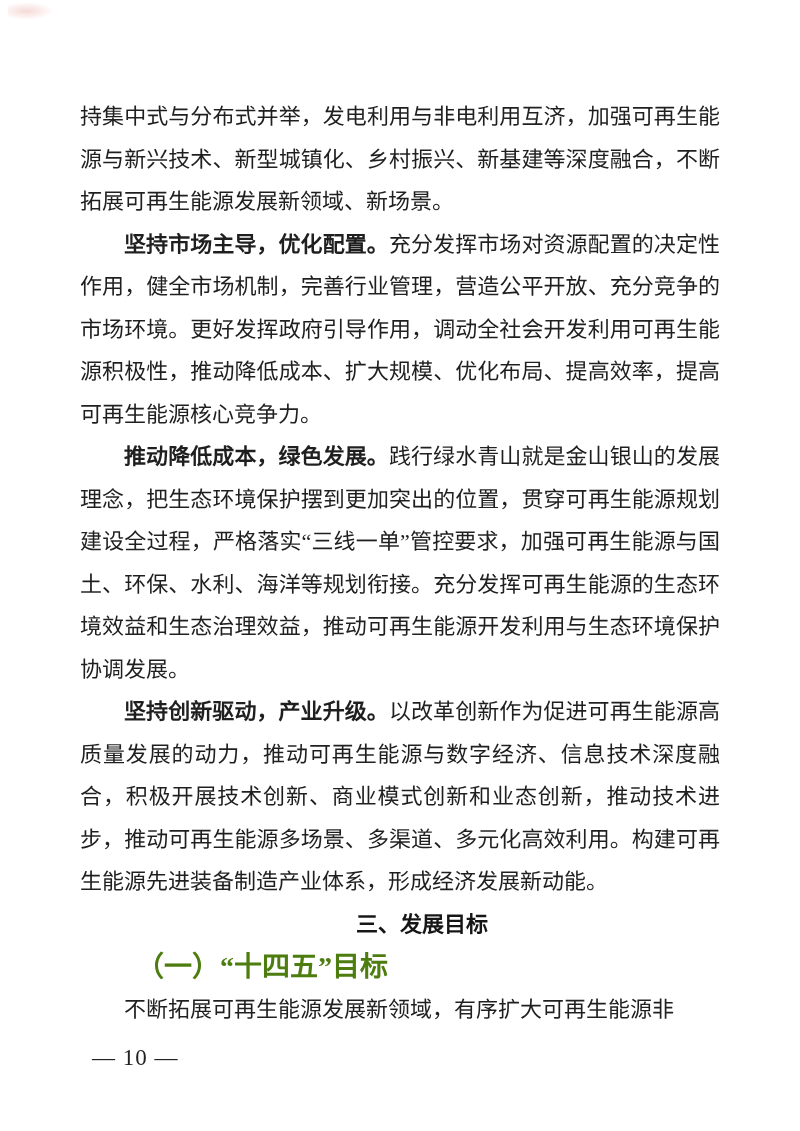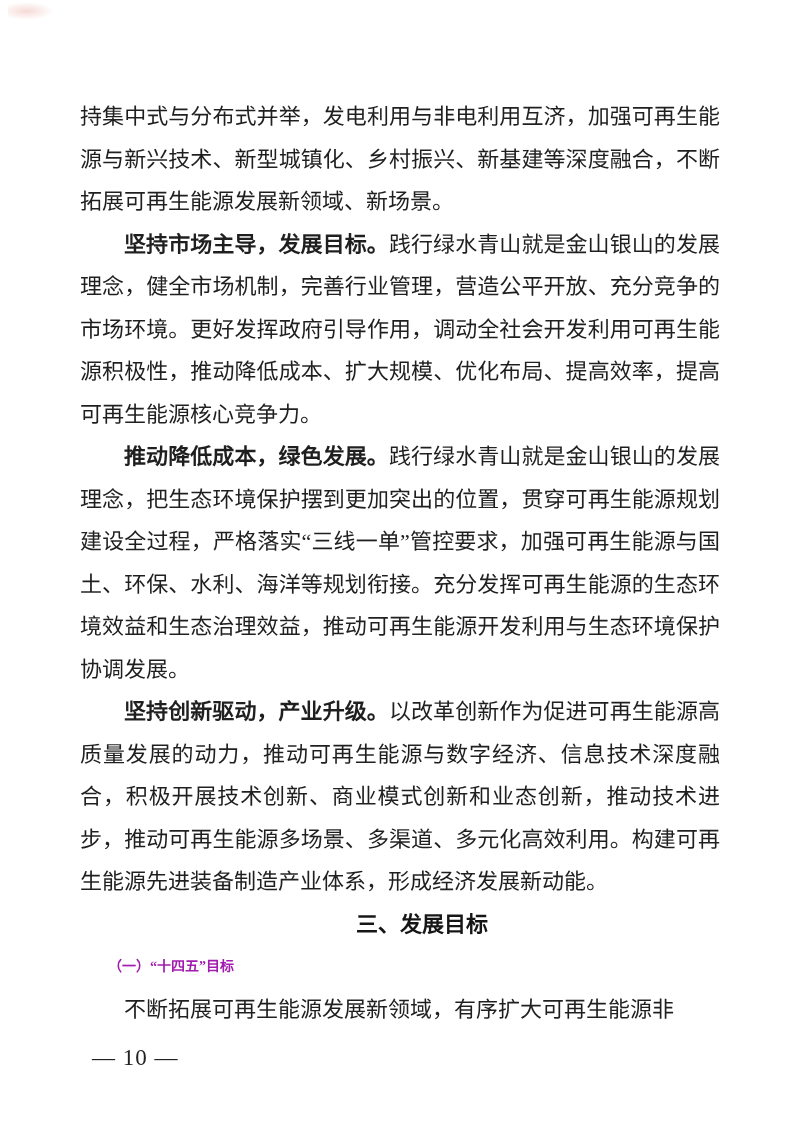--- a/index.html
+++ b/index.html
@@ -51,26 +51,26 @@
     font-size: 22px;
     line-height: 42.5px;
     font-weight: 700;
     text-indent: 2em;
     text-align: center;
     color: #161616;
     font-family: "Liberation Sans", "DejaVu Sans", sans-serif;
   }
   .h-level2 {
     margin: 0;
-    font-size: 14px;
+    font-size: 28px;
     line-height: 42.5px;
     font-weight: 700;
     text-indent: 2em;
     text-align: left;
-    color: #a21caf;
+    color: #4d7c0f;
   }
   .page-footer {
     position: absolute;
     left: 92px;
     top: 1044px;
     font-size: 23px;
     line-height: 28px;
     color: #222222;
     letter-spacing: 1px;
   }
@@ -79,21 +79,21 @@
 <body>
 
 <div class="page">
 
   <div class="corner-smudge"></div>
 
   <main class="content">
 
     <p class="para no-indent"><span>持集中式与分布式并举，发电利用与非电利用互济，加强可再生能源与新兴技术、新型城镇化、乡村振兴、新基建等深度融合，不断拓展可再生能源发展新领域、新场景。</span></p>
 
-    <p class="para"><strong class="lead">坚持市场主导，发展目标。</strong><span>践行绿水青山就是金山银山的发展理念，健全市场机制，完善行业管理，营造公平开放、充分竞争的市场环境。更好发挥政府引导作用，调动全社会开发利用可再生能源积极性，推动降低成本、扩大规模、优化布局、提高效率，提高可再生能源核心竞争力。</span></p>
+    <p class="para"><strong class="lead">坚持市场主导，优化配置。</strong><span>充分发挥市场对资源配置的决定性作用，健全市场机制，完善行业管理，营造公平开放、充分竞争的市场环境。更好发挥政府引导作用，调动全社会开发利用可再生能源积极性，推动降低成本、扩大规模、优化布局、提高效率，提高可再生能源核心竞争力。</span></p>
 
     <p class="para"><strong class="lead">推动降低成本，绿色发展。</strong><span>践行绿水青山就是金山银山的发展理念，把生态环境保护摆到更加突出的位置，贯穿可再生能源规划建设全过程，严格落实“三线一单”管控要求，加强可再生能源与国土、环保、水利、海洋等规划衔接。充分发挥可再生能源的生态环境效益和生态治理效益，推动可再生能源开发利用与生态环境保护协调发展。</span></p>
 
     <p class="para"><strong class="lead">坚持创新驱动，产业升级。</strong><span>以改革创新作为促进可再生能源高质量发展的动力，推动可再生能源与数字经济、信息技术深度融合，积极开展技术创新、商业模式创新和业态创新，推动技术进步，推动可再生能源多场景、多渠道、多元化高效利用。构建可再生能源先进装备制造产业体系，形成经济发展新动能。</span></p>
 
     <h2 class="h-level1">三、发展目标</h2>
 
     <h3 class="h-level2">（一）“十四五”目标</h3>
 
     <p class="para"><span>不断拓展可再生能源发展新领域，有序扩大可再生能源非</span></p>

